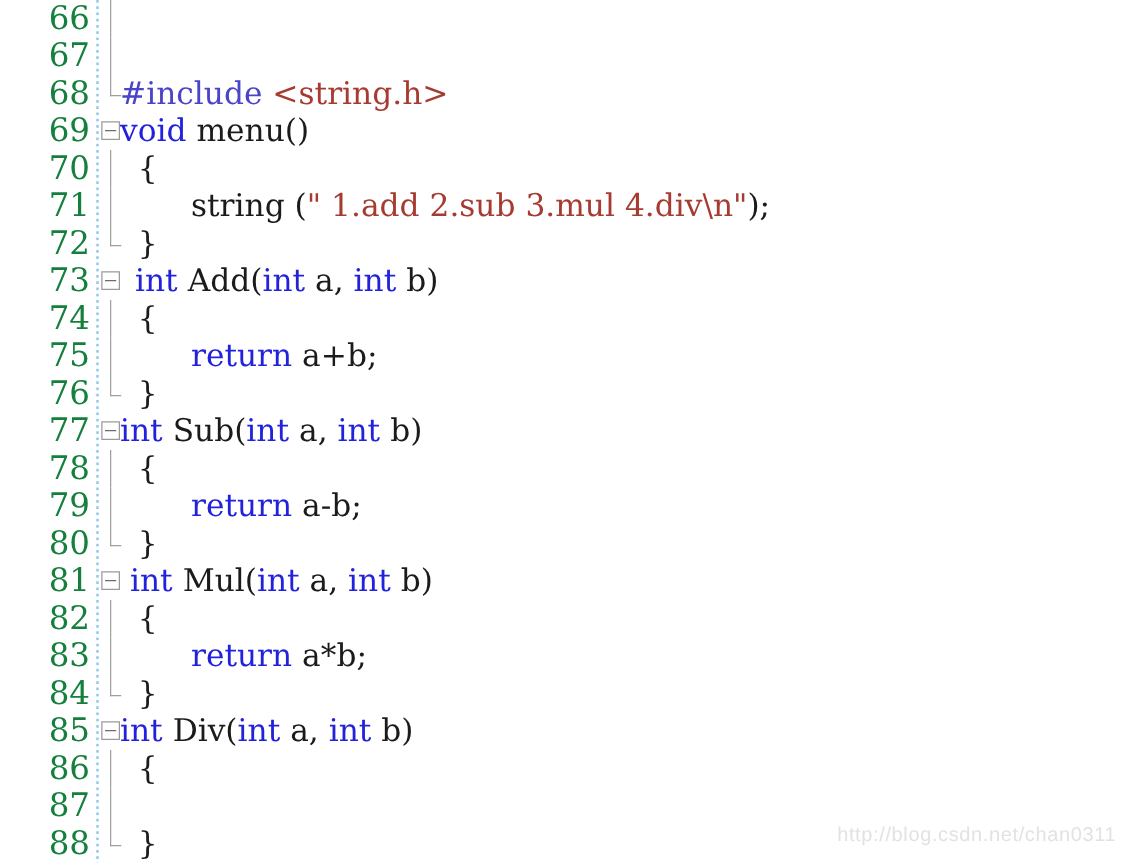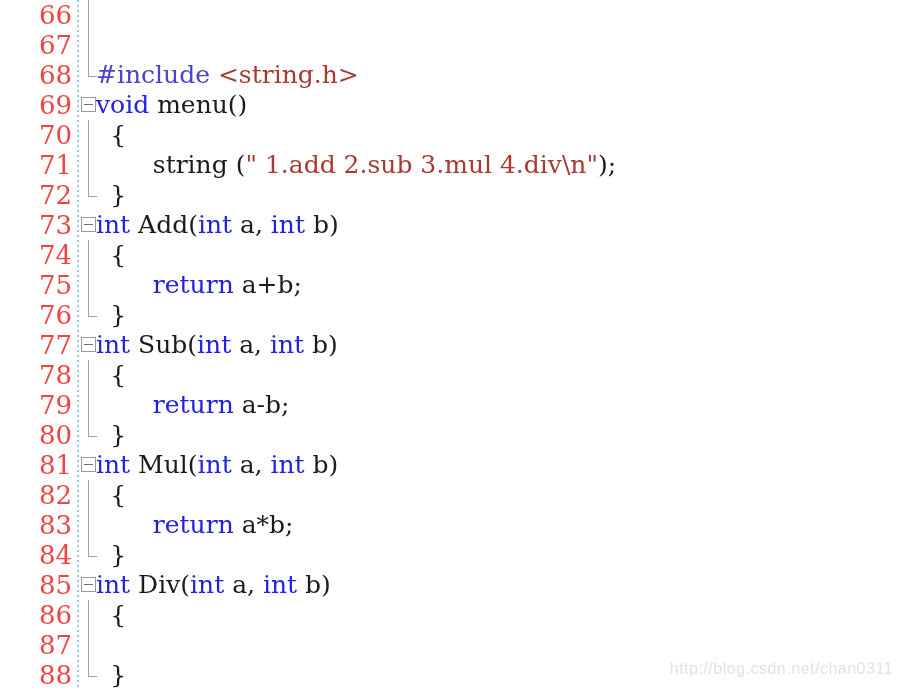--- a/index.html
+++ b/index.html
@@ -29,21 +29,21 @@
     white-space: pre;
   }
 
   
   .lineno {
     position: absolute;
     left: 0;
     top: 0;
     width: 72px;
     text-align: right;
-    color: #ef4444;
+    color: #15803d;
     font-family: "DejaVu Serif", serif;
     font-size: 26px;
     letter-spacing: 0px;
     user-select: none;
   }
 
   
   .gutter-sep {
     position: absolute;
     left: 77px;
@@ -137,29 +137,29 @@
 <div id="editor">
   <div class="gutter-sep"></div>
   <div id="rows">
       <div class="row"><div class="lineno">66</div><div class="guide"></div><div class="code" style="padding-left: 0px;"></div></div>
       <div class="row"><div class="lineno">67</div><div class="guide"></div></div>
       <div class="row"><div class="lineno">68</div><div class="guide-end"></div><div class="code" style="padding-left: 0px;"><span class="inc">#include </span><span class="str">&lt;string.h&gt;</span></div></div>
       <div class="row"><div class="lineno">69</div><div class="fold-box"></div><div class="code" style="padding-left: 0px;"><span class="kw">void</span><span class="pln"> menu()</span></div></div>
       <div class="row"><div class="lineno">70</div><div class="guide"></div><div class="code" style="padding-left: 14.2px;"><span class="pln">{</span></div></div>
       <div class="row"><div class="lineno">71</div><div class="guide"></div><div class="code" style="padding-left: 56.8px;"><span class="pln">string (</span><span class="str">" 1.add 2.sub 3.mul 4.div\n"</span><span class="pln">);</span></div></div>
       <div class="row"><div class="lineno">72</div><div class="guide-end"></div><div class="code" style="padding-left: 14.2px;"><span class="pln">}</span></div></div>
-      <div class="row"><div class="lineno">73</div><div class="fold-box"></div><div class="code" style="padding-left: 0px;"><span class="kw">int</span><span class="pln"> Add(</span><span class="kw">int</span><span class="pln"> a, </span><span class="kw">int</span><span class="pln"> b)</span></div></div>
+      <div class="row"><div class="lineno">73</div><div class="fold-box"></div><div class="code" style="padding-left: 0px; margin-left: 12px;"><span class="kw">int</span><span class="pln"> Add(</span><span class="kw">int</span><span class="pln"> a, </span><span class="kw">int</span><span class="pln"> b)</span></div></div>
       <div class="row"><div class="lineno">74</div><div class="guide"></div><div class="code" style="padding-left: 14.2px;"><span class="pln">{</span></div></div>
       <div class="row"><div class="lineno">75</div><div class="guide"></div><div class="code" style="padding-left: 56.8px;"><span class="kw">return</span><span class="pln"> a+b;</span></div></div>
       <div class="row"><div class="lineno">76</div><div class="guide-end"></div><div class="code" style="padding-left: 14.2px;"><span class="pln">}</span></div></div>
       <div class="row"><div class="lineno">77</div><div class="fold-box"></div><div class="code" style="padding-left: 0px;"><span class="kw">int</span><span class="pln"> Sub(</span><span class="kw">int</span><span class="pln"> a, </span><span class="kw">int</span><span class="pln"> b)</span></div></div>
       <div class="row"><div class="lineno">78</div><div class="guide"></div><div class="code" style="padding-left: 14.2px;"><span class="pln">{</span></div></div>
       <div class="row"><div class="lineno">79</div><div class="guide"></div><div class="code" style="padding-left: 56.8px;"><span class="kw">return</span><span class="pln"> a-b;</span></div></div>
       <div class="row"><div class="lineno">80</div><div class="guide-end"></div><div class="code" style="padding-left: 14.2px;"><span class="pln">}</span></div></div>
-      <div class="row"><div class="lineno">81</div><div class="fold-box"></div><div class="code" style="padding-left: 0px;"><span class="kw">int</span><span class="pln"> Mul(</span><span class="kw">int</span><span class="pln"> a, </span><span class="kw">int</span><span class="pln"> b)</span></div></div>
+      <div class="row"><div class="lineno">81</div><div class="fold-box"></div><div class="code" style="padding-left: 0px; margin-left: 8px;"><span class="kw">int</span><span class="pln"> Mul(</span><span class="kw">int</span><span class="pln"> a, </span><span class="kw">int</span><span class="pln"> b)</span></div></div>
       <div class="row"><div class="lineno">82</div><div class="guide"></div><div class="code" style="padding-left: 14.2px;"><span class="pln">{</span></div></div>
       <div class="row"><div class="lineno">83</div><div class="guide"></div><div class="code" style="padding-left: 56.8px;"><span class="kw">return</span><span class="pln"> a*b;</span></div></div>
       <div class="row"><div class="lineno">84</div><div class="guide-end"></div><div class="code" style="padding-left: 14.2px;"><span class="pln">}</span></div></div>
       <div class="row"><div class="lineno">85</div><div class="fold-box"></div><div class="code" style="padding-left: 0px;"><span class="kw">int</span><span class="pln"> Div(</span><span class="kw">int</span><span class="pln"> a, </span><span class="kw">int</span><span class="pln"> b)</span></div></div>
       <div class="row"><div class="lineno">86</div><div class="guide"></div><div class="code" style="padding-left: 14.2px;"><span class="pln">{</span></div></div>
       <div class="row"><div class="lineno">87</div><div class="guide"></div></div>
       <div class="row"><div class="lineno">88</div><div class="guide-end"></div><div class="code" style="padding-left: 14.2px;"><span class="pln">}</span></div></div>
     </div>
   <div class="watermark">http://blog.csdn.net/chan0311</div>
 </div>

